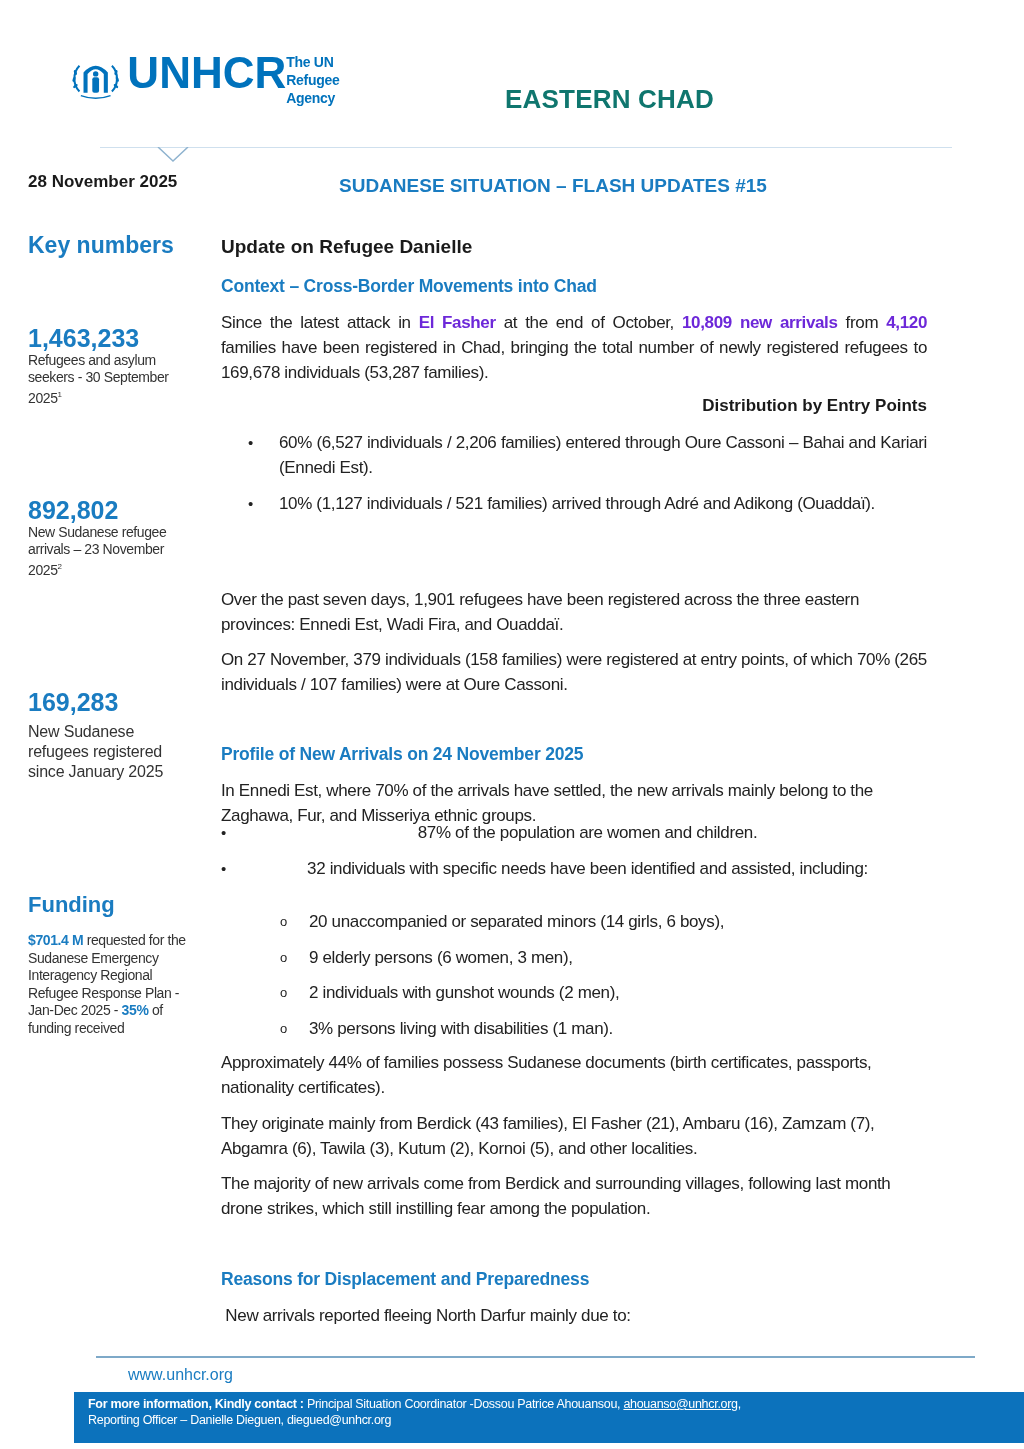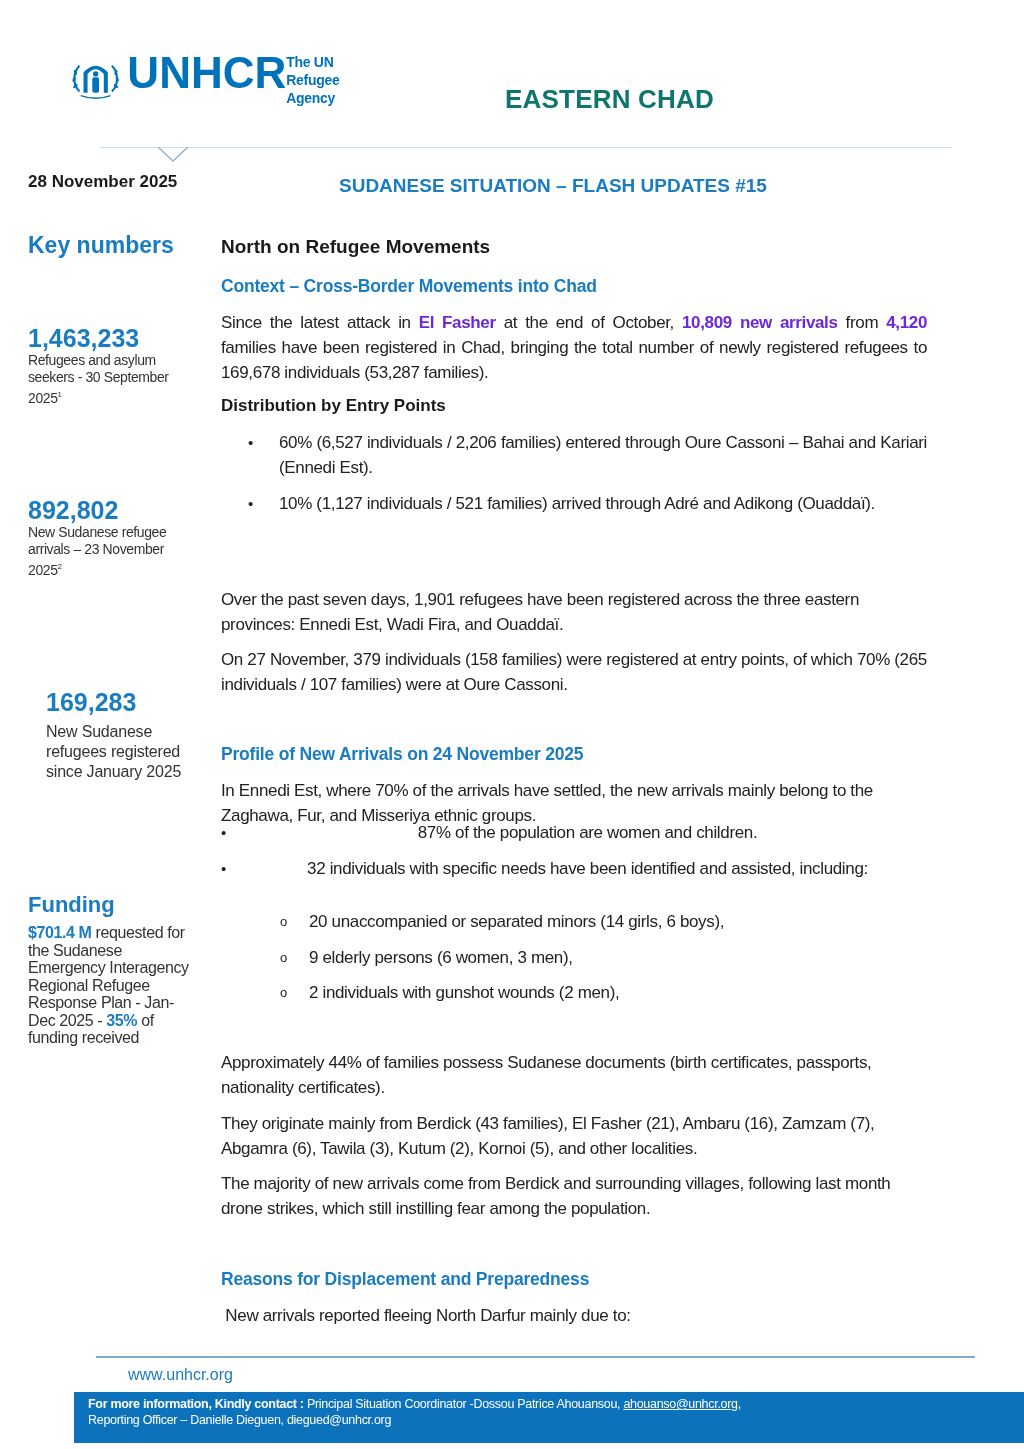--- a/index.html
+++ b/index.html
@@ -21,21 +21,21 @@
     .doc-title { position: absolute; left: 339px; top: 175px; font-size: 19px; font-weight: bold; color: #1a7cc1; }
 
     .sidebar { position: absolute; left: 28px; top: 232px; width: 170px; }
     .side-heading { font-size: 23px; font-weight: bold; color: #1a7cc1; }
     .kn { position: absolute; left: 0; width: 170px; }
     .kn-value { font-size: 25px; font-weight: bold; color: #1a7cc1; line-height: 28px; }
     .kn-desc { font-size: 14px; color: #333; line-height: 17px; letter-spacing: -0.4px; }
     .kn-desc.large { font-size: 16px; line-height: 20px; letter-spacing: -0.2px; }
     .kn-desc sup { font-size: 8px; }
     .funding-heading { font-size: 22px; font-weight: bold; color: #1a7cc1; }
-    .funding-text { font-size: 16px; color: #333; line-height: 17.5px; letter-spacing: -0.4px; margin-top: 6px; }
+    .funding-text { font-size: 14px; color: #333; line-height: 17.5px; letter-spacing: -0.4px; margin-top: 14px; }
     .funding-text .hl { color: #1a7cc1; font-weight: bold; }
     .funding-text .hl2 { color: #1a7cc1; font-weight: bold; }
 
     .main { position: absolute; left: 221px; top: 236px; width: 706px; }
     .h1 { font-size: 19px; font-weight: bold; color: #1a1a1a; }
     .h2 { font-size: 17.5px; font-weight: bold; color: #1a7cc1; letter-spacing: -0.2px; }
     .h3 { font-size: 17px; font-weight: bold; color: #1a1a1a; }
     .p { font-size: 17px; line-height: 25px; color: #222; letter-spacing: -0.35px; }
     .p.justify { text-align: justify; }
     .p b { color: #6d28d9; }
@@ -101,42 +101,42 @@
   <div class="kn" style="top:92px;">
     <div class="kn-value">1,463,233</div>
     <div class="kn-desc"><span>Refugees and asylum seekers - 30 September 2025</span><sup>1</sup></div>
   </div>
 
   <div class="kn" style="top:264px;">
     <div class="kn-value">892,802</div>
     <div class="kn-desc"><span>New Sudanese refugee arrivals – 23 November 2025</span><sup>2</sup></div>
   </div>
 
-  <div class="kn" style="top:456px;margin-left:18px;">
+  <div class="kn" style="top:456px;">
     <div class="kn-value">169,283</div>
     <div class="kn-desc large" style="margin-top:6px;">New Sudanese refugees registered since January 2025</div>
   </div>
 
   <div class="kn" style="top:660px;">
     <div class="funding-heading">Funding</div>
     <div class="funding-text"><span class="hl">$701.4 M</span><span> requested for the Sudanese Emergency Interagency Regional Refugee Response Plan - Jan-Dec 2025 -  </span><span class="hl2">35%</span><span> of funding received</span></div>
   </div>
 </div>
 
 <div class="main">
   <div class="block" style="top:0;">
-    <div class="h1">North on Refugee Movements</div>
+    <div class="h1">Update on Refugee Danielle</div>
   </div>
   <div class="block" style="top:40px;">
     <div class="h2">Context – Cross-Border Movements into Chad</div>
   </div>
   <div class="block" style="top:74px;">
     <p class="p justify"><span>Since the latest attack in </span><b>El Fasher</b><span> at the end of October, </span><b>10,809 new arrivals</b><span> from </span><b>4,120</b><span> families have been registered in Chad, bringing the total number of newly registered refugees to 169,678 individuals (53,287 families).</span></p>
   </div>
-  <div class="block" style="top:160px;">
+  <div class="block" style="top:160px;text-align:right;">
     <div class="h3">Distribution by Entry Points</div>
   </div>
   <ul class="block bullets lvl1" style="top:194px;">
     <li style="margin-bottom:11px;">60% (6,527 individuals / 2,206 families) entered through Oure Cassoni – Bahai and Kariari (Ennedi Est).</li>
     <li>10% (1,127 individuals / 521 families) arrived through Adré and Adikong (Ouaddaï).</li>
   </ul>
   <div class="block" style="top:351px;">
     <p class="p">Over the past seven days, 1,901 refugees have been registered across the three eastern provinces: Ennedi Est, Wadi Fira, and Ouaddaï.</p>
   </div>
   <div class="block" style="top:411px;">
@@ -150,20 +150,21 @@
     <p class="p">In Ennedi Est, where 70% of the arrivals have settled, the new arrivals mainly belong to the Zaghawa, Fur, and Misseriya ethnic groups.</p>
   </div>
   <ul class="block bullets lvl1b" style="top:584px;text-align:center;">
     <li style="margin-bottom:11px;">87% of the population are women and children.</li>
     <li>32 individuals with specific needs have been identified and assisted, including:</li>
   </ul>
   <ul class="block bullets lvl2" style="top:673px;">
     <li style="margin-bottom:11px;">20 unaccompanied or separated minors (14 girls, 6 boys),</li>
     <li style="margin-bottom:10px;">9 elderly persons (6 women, 3 men),</li>
     <li style="margin-bottom:11px;">2 individuals with gunshot wounds (2 men),</li>
+    <li>3% persons living with disabilities (1 man).</li>
   </ul>
   <div class="block" style="top:814px;">
     <p class="p">Approximately 44% of families possess Sudanese documents (birth certificates, passports, nationality certificates).</p>
   </div>
   <div class="block" style="top:875px;">
     <p class="p">They originate mainly from Berdick (43 families), El Fasher (21), Ambaru (16), Zamzam (7), Abgamra (6), Tawila (3), Kutum (2), Kornoi (5), and other localities.</p>
   </div>
   <div class="block" style="top:935px;">
     <p class="p">The majority of new arrivals come from Berdick and surrounding villages, following last month drone strikes, which still instilling fear among the population.</p>
   </div>

